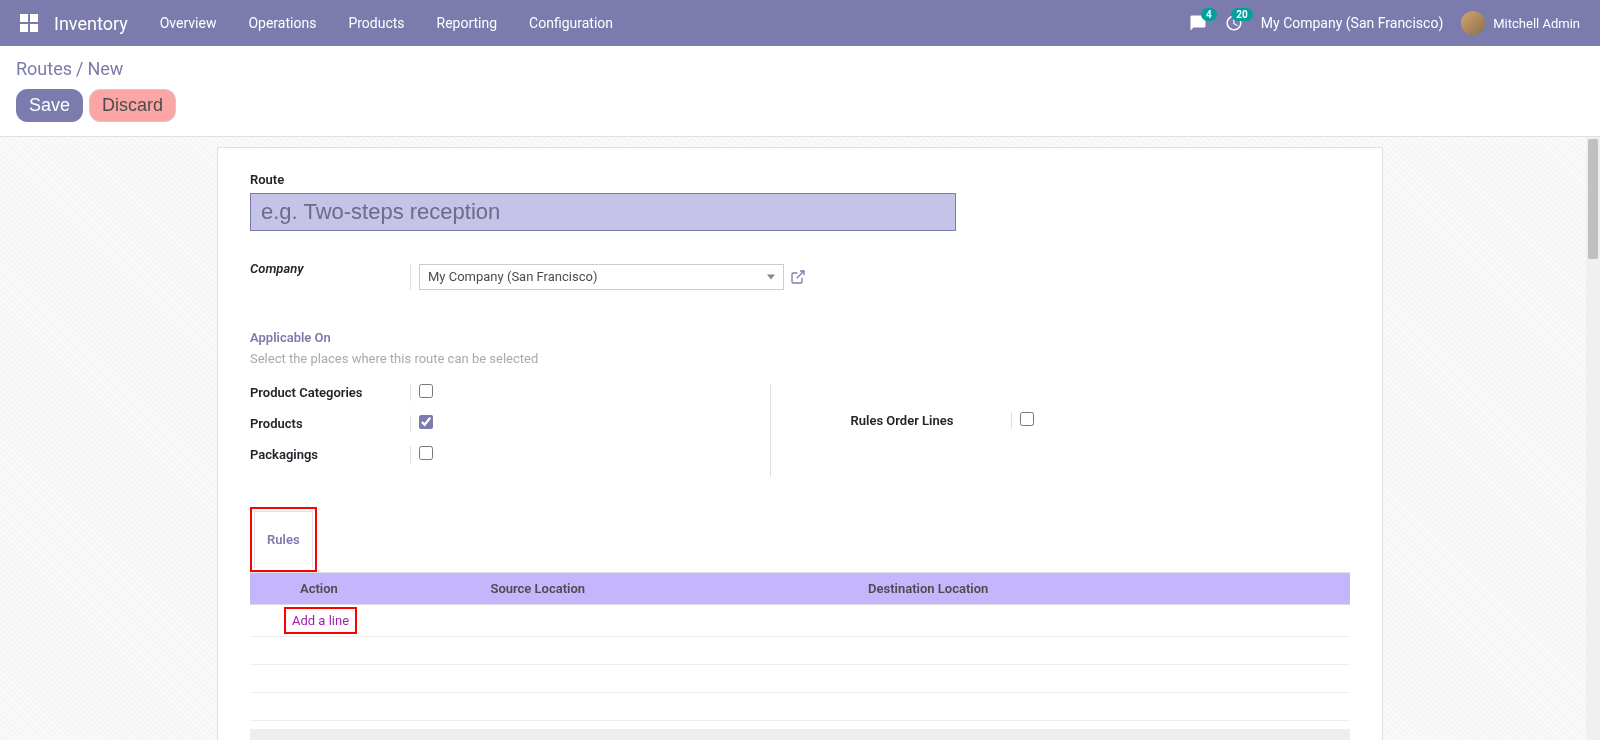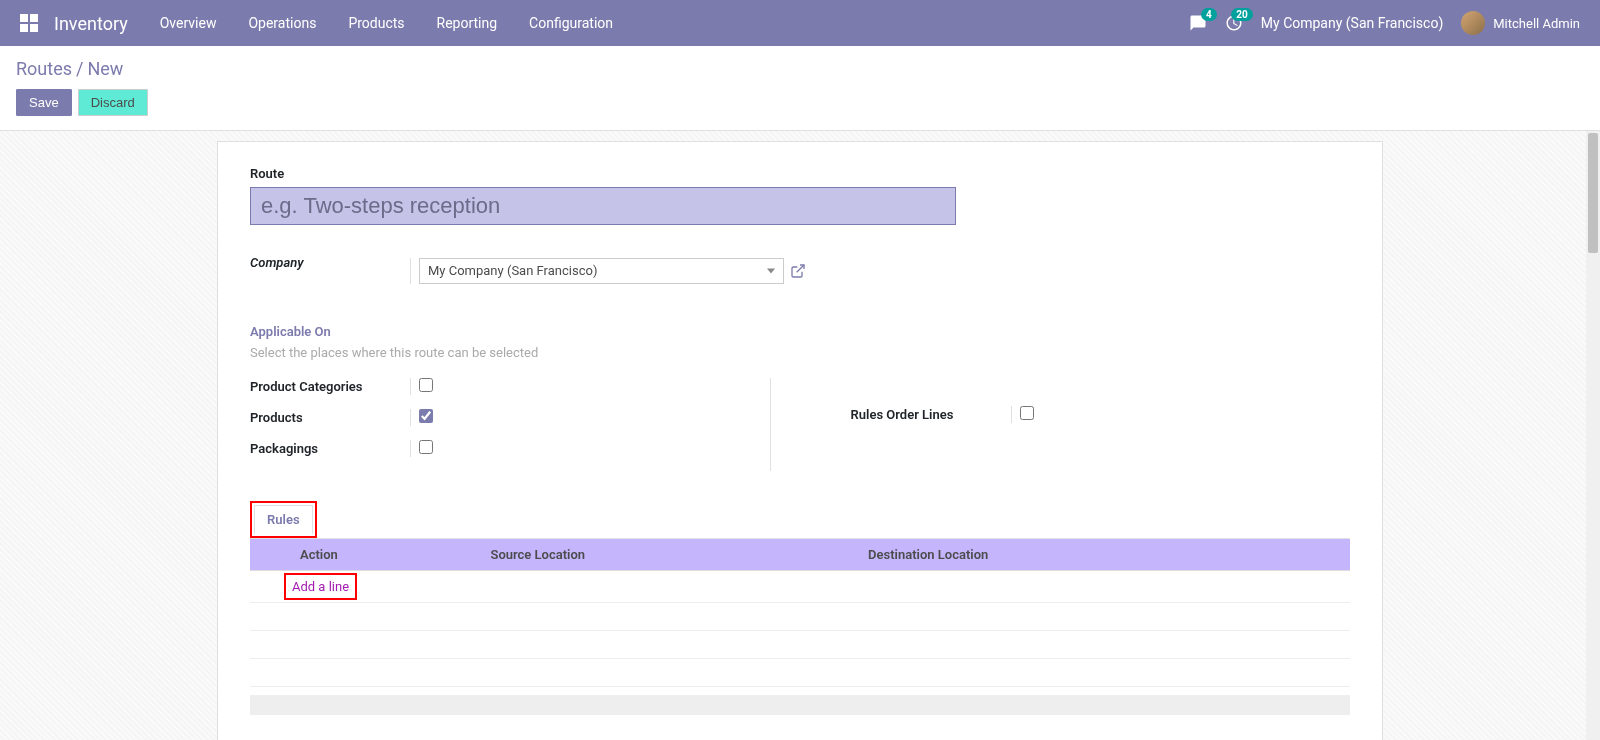--- a/index.html
+++ b/index.html
@@ -20,23 +20,23 @@
     .company-name { font-size: 14px; cursor: pointer; }
     .user-section { display: flex; align-items: center; gap: 8px; cursor: pointer; justify-content: flex-end; }
     .avatar { width: 24px; height: 24px; border-radius: 50%; background: linear-gradient(135deg, #d4a574, #8b6f47); }
     
     
     .control-panel { padding: 12px 16px 14px 16px; border-bottom: 1px solid #e0e0e0; }
     .breadcrumb { font-size: 18px; color: #7C7BAD; margin-bottom: 10px; }
     .breadcrumb-sep { color: #7C7BAD; margin: 0 4px; }
     .breadcrumb-active { color: #7C7BAD; }
     .btn-group { display: flex; gap: 6px; }
-    .btn { padding: 5px 12px; font-size: 13px; border-radius: 1px; cursor: pointer; border: 1px solid; }
+    .btn { padding: 5px 12px; font-size: 18px; border-radius: 11px; cursor: pointer; border: 1px solid; }
     .btn-primary { background: #7C7BAD; color: #fff; border-color: #7C7BAD; }
-    .btn-secondary { background: #5eead4; color: #4c4c4c; border-color: #ccc; }
+    .btn-secondary { background: #fca5a5; color: #4c4c4c; border-color: #ccc; }
     
     
     .form-area { background: repeating-linear-gradient(45deg, #f5f5f5, #f5f5f5 2px, #fafafa 2px, #fafafa 4px); padding: 10px 0 40px 0; min-height: calc(100vh - 140px); position: relative; }
     .form-sheet { background: #fff; max-width: 1166px; margin: 0 auto; padding: 24px 32px 32px 32px; border: 1px solid #e0e0e0; }
     
     .field-label { font-weight: 600; color: #212529; font-size: 13px; margin-bottom: 6px; display: block; }
     .route-input { width: 706px; height: 38px; background: #C5C3E8; border: 1px solid #7C7BAD; padding: 4px 10px; font-size: 22px; color: #6b6b8a; outline: none; }
     .route-input::placeholder { color: #6b6b8a; }
     
     .form-row { display: flex; align-items: center; margin-top: 30px; }
@@ -53,21 +53,21 @@
     .applicable-col { flex: 1; }
     .applicable-row { display: flex; align-items: center; margin-bottom: 14px; }
     .applicable-row .field-label { width: 160px; font-weight: 600; margin-bottom: 0; }
     .applicable-col:first-child { border-right: 1px solid #e0e0e0; padding-right: 20px; position: relative; }
     .applicable-col:first-child::after { content: ''; position: absolute; right: -1px; top: 0; bottom: 0; width: 1px; }
     .col-divider { border-left: 1px solid #e0e0e0; padding-left: 8px; flex: 1; }
     input[type="checkbox"] { width: 14px; height: 14px; cursor: pointer; accent-color: #7C7BAD; }
     
     
     .tabs { margin-top: 30px; border-bottom: 1px solid #dee2e6; }
-    .tab { display: inline-block; padding: 6px 12px; color: #7C7BAD; font-weight: 600; font-size: 13px; border: 1px solid transparent; cursor: pointer; border-bottom: none; }
+    .tab { display: inline-block; padding: 20px 12px; color: #7C7BAD; font-weight: 600; font-size: 13px; border: 1px solid transparent; cursor: pointer; border-bottom: none; }
     .tab.active { border-color: #dee2e6; border-bottom: 2px solid #fff; margin-bottom: -1px; background: #fff; }
     .highlight-box { border: 2px solid #ff0000; display: inline-block; padding: 2px 2px; }
     
     
     .rules-table { width: 100%; border-collapse: collapse; margin-top: 0; }
     .rules-table thead th { background: #c4b5fd; border-bottom: 1px solid #ddd; text-align: left; padding: 8px 10px; font-weight: 600; font-size: 13px; color: #4c4c4c; }
     .rules-table thead th:first-child { width: 40px; }
     .rules-table tbody td { padding: 7px 10px; border-bottom: 1px solid #eee; font-size: 13px; }
     .add-line-cell { padding: 0 !important; }
     .add-line-wrap { display: inline-block; border: 2px solid #ff0000; padding: 4px 6px; margin: 2px 0 2px 34px; }

